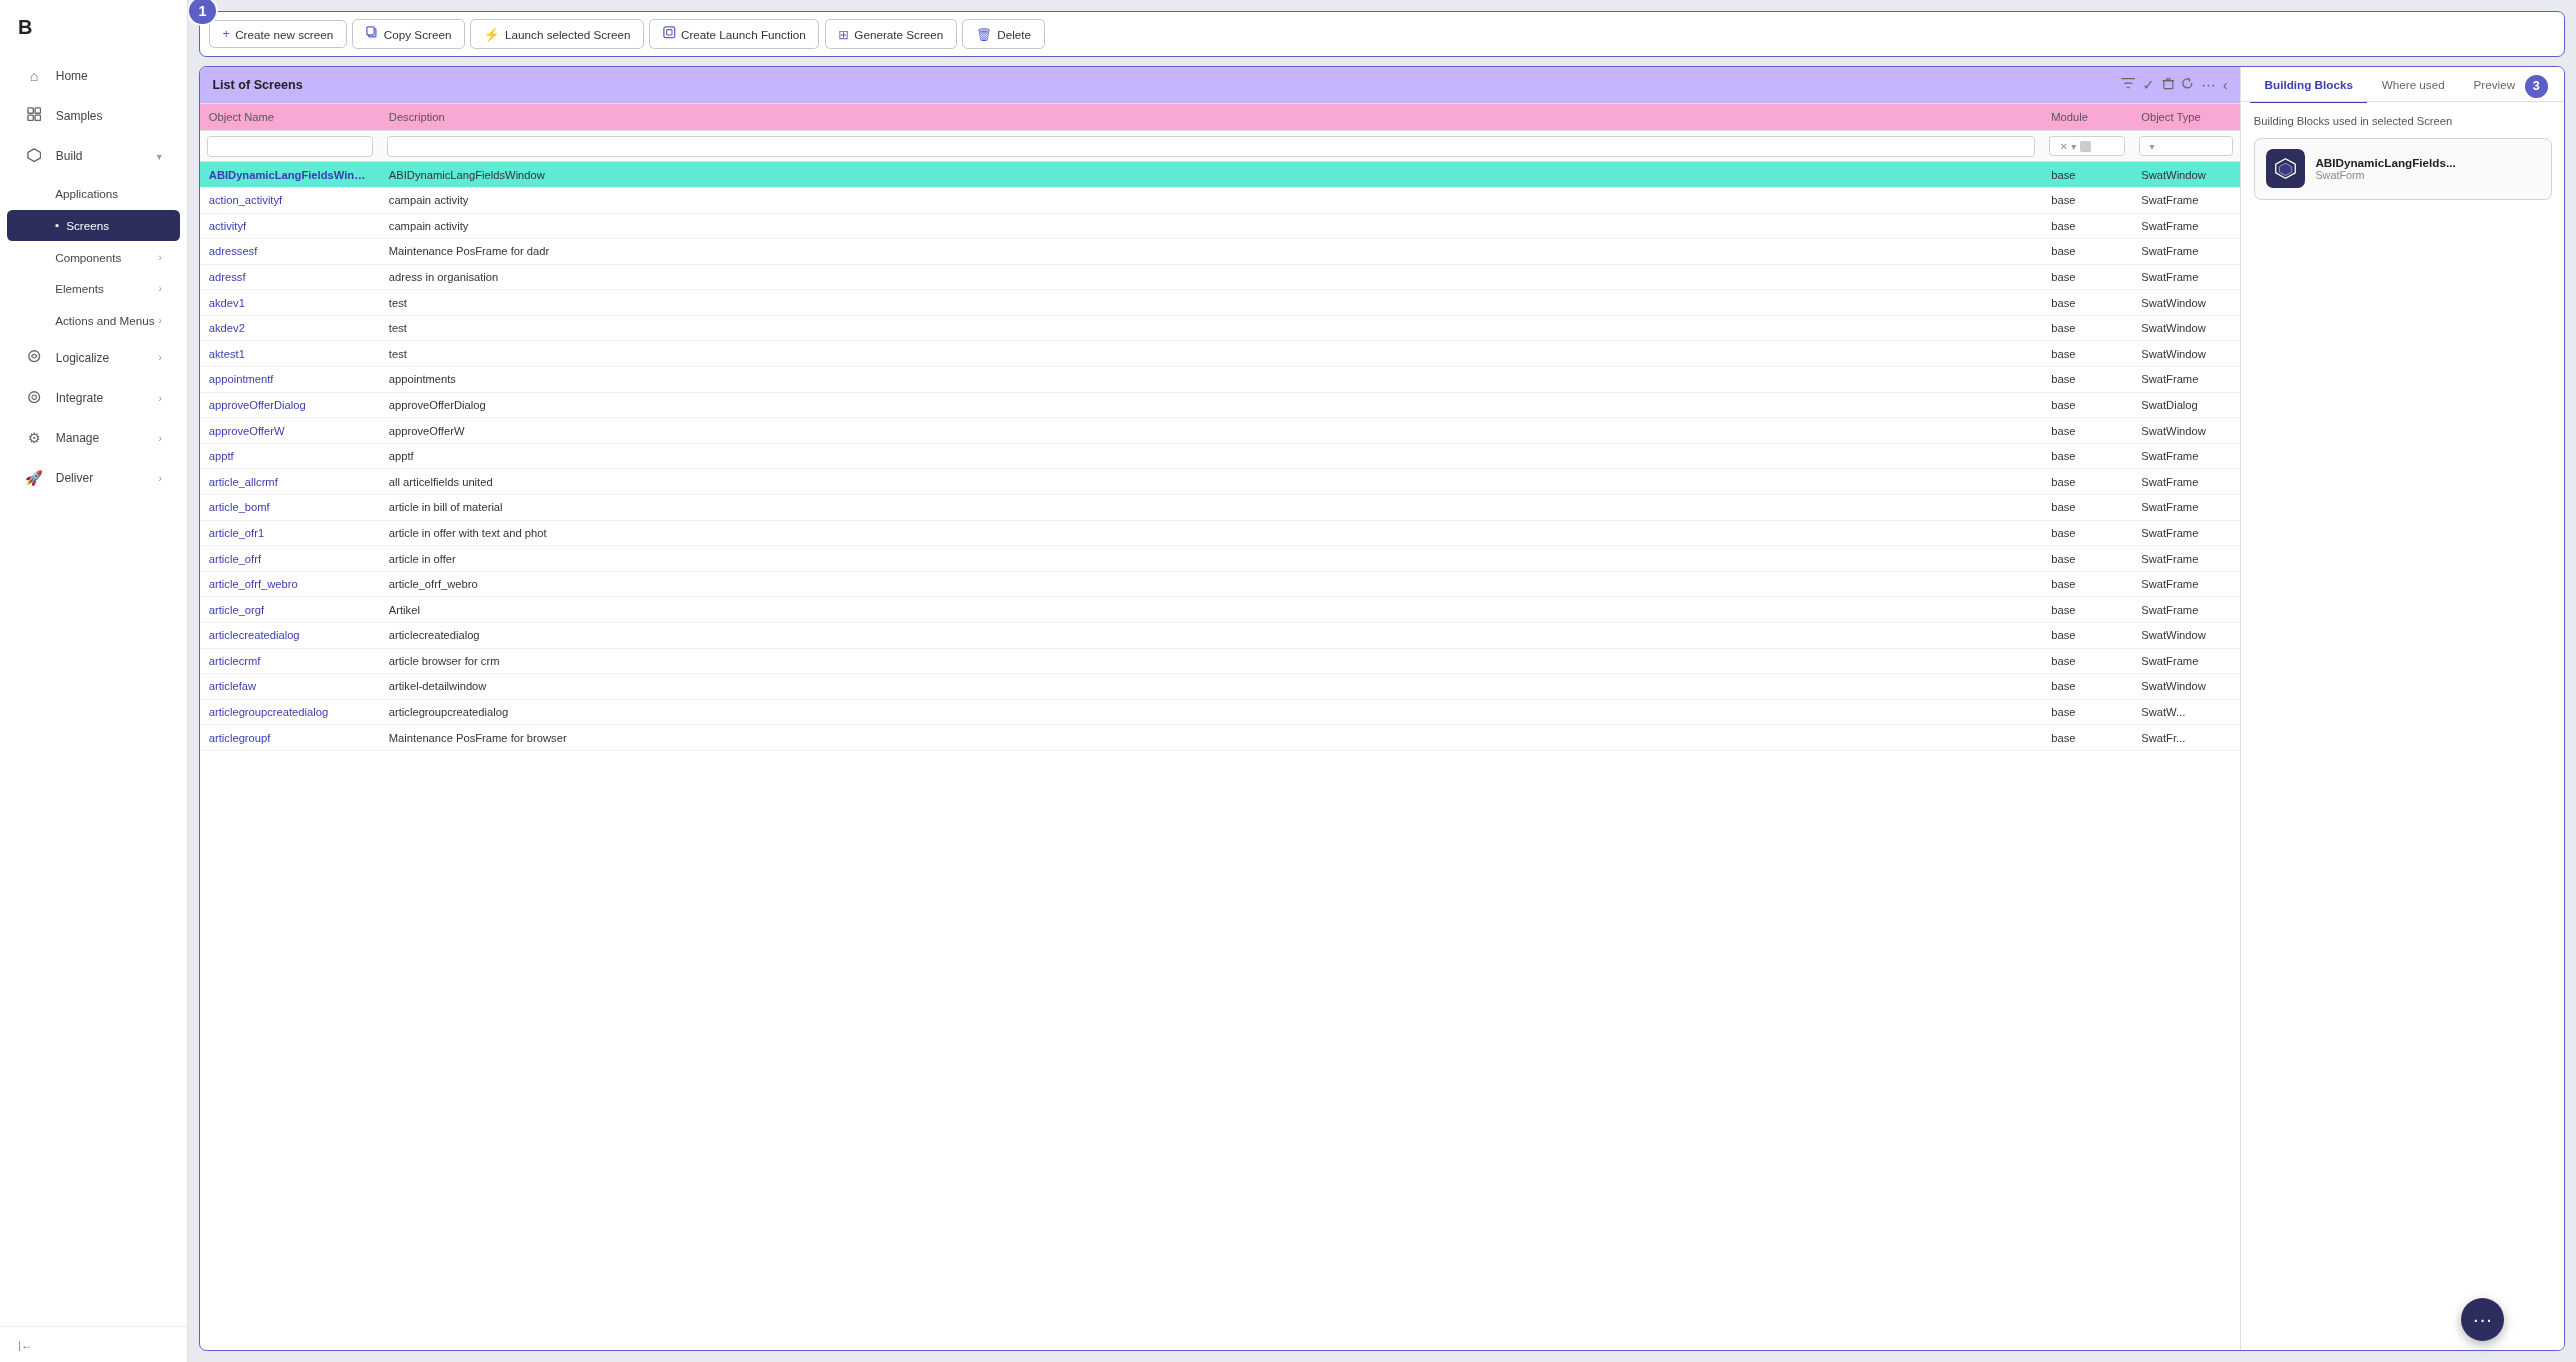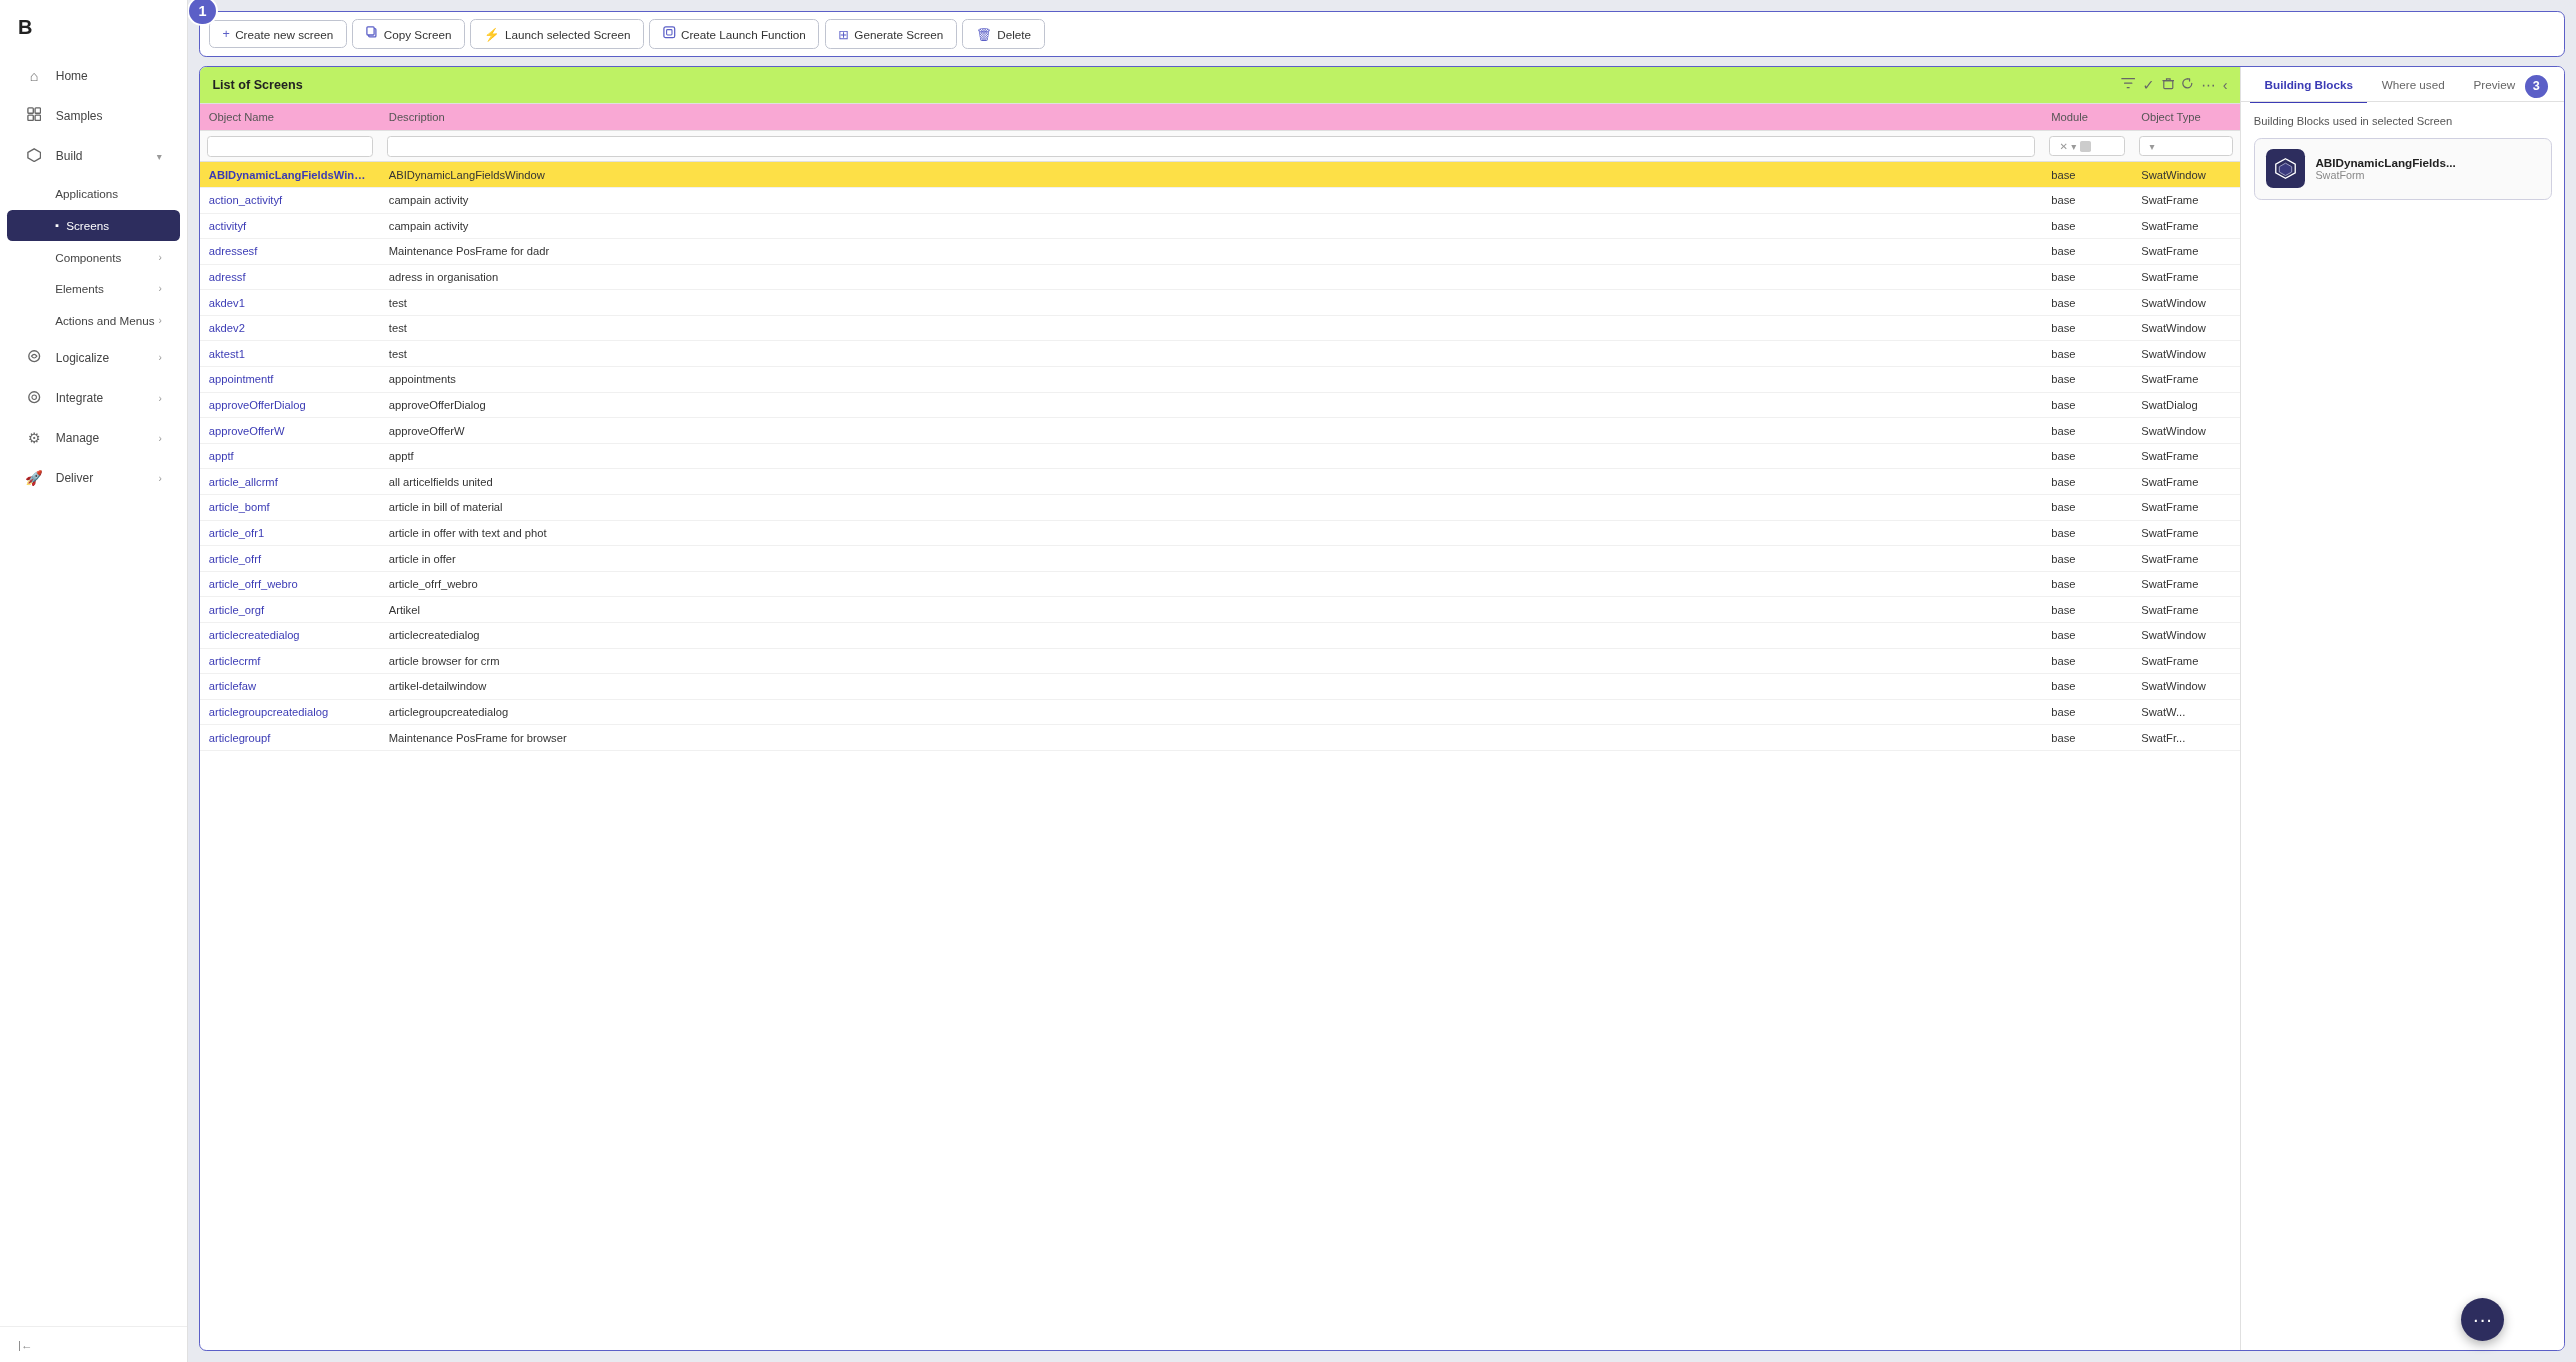--- a/index.html
+++ b/index.html
@@ -155,21 +155,21 @@
       flex-direction: column;
       border-right: 0.9px solid #e0e0e0;
       overflow: hidden;
     }
     .list-header {
       display: flex;
       align-items: center;
       padding: 9px 12.6px;
       border-bottom: 0.9px solid #e0e0e0;
       gap: 9px;
-      background: #bef264;
+      background: #c4b5fd;
     }
     .list-title {
       font-size: 12.6px;
       font-weight: 600;
       color: #222;
     }
     .list-header-actions {
       margin-left: auto;
       display: flex;
       align-items: center;
@@ -235,21 +235,21 @@
       color: #333;
       white-space: nowrap;
       overflow: hidden;
       text-overflow: ellipsis;
       max-width: 180px;
     }
     tbody td.link-cell {
       color: #3b3bb5;
       cursor: pointer;
     }
-    .first-row td { background: #fde047; margin-top: 34px; }
+    .first-row td { background: #5eead4; margin-top: 34px; }
     .first-row td.link-cell { font-weight: 600; }
 
     
     .right-panel {
       width: 323px;
       min-width: 287px;
       display: flex;
       flex-direction: column;
       background: #fff;
       position: relative;

